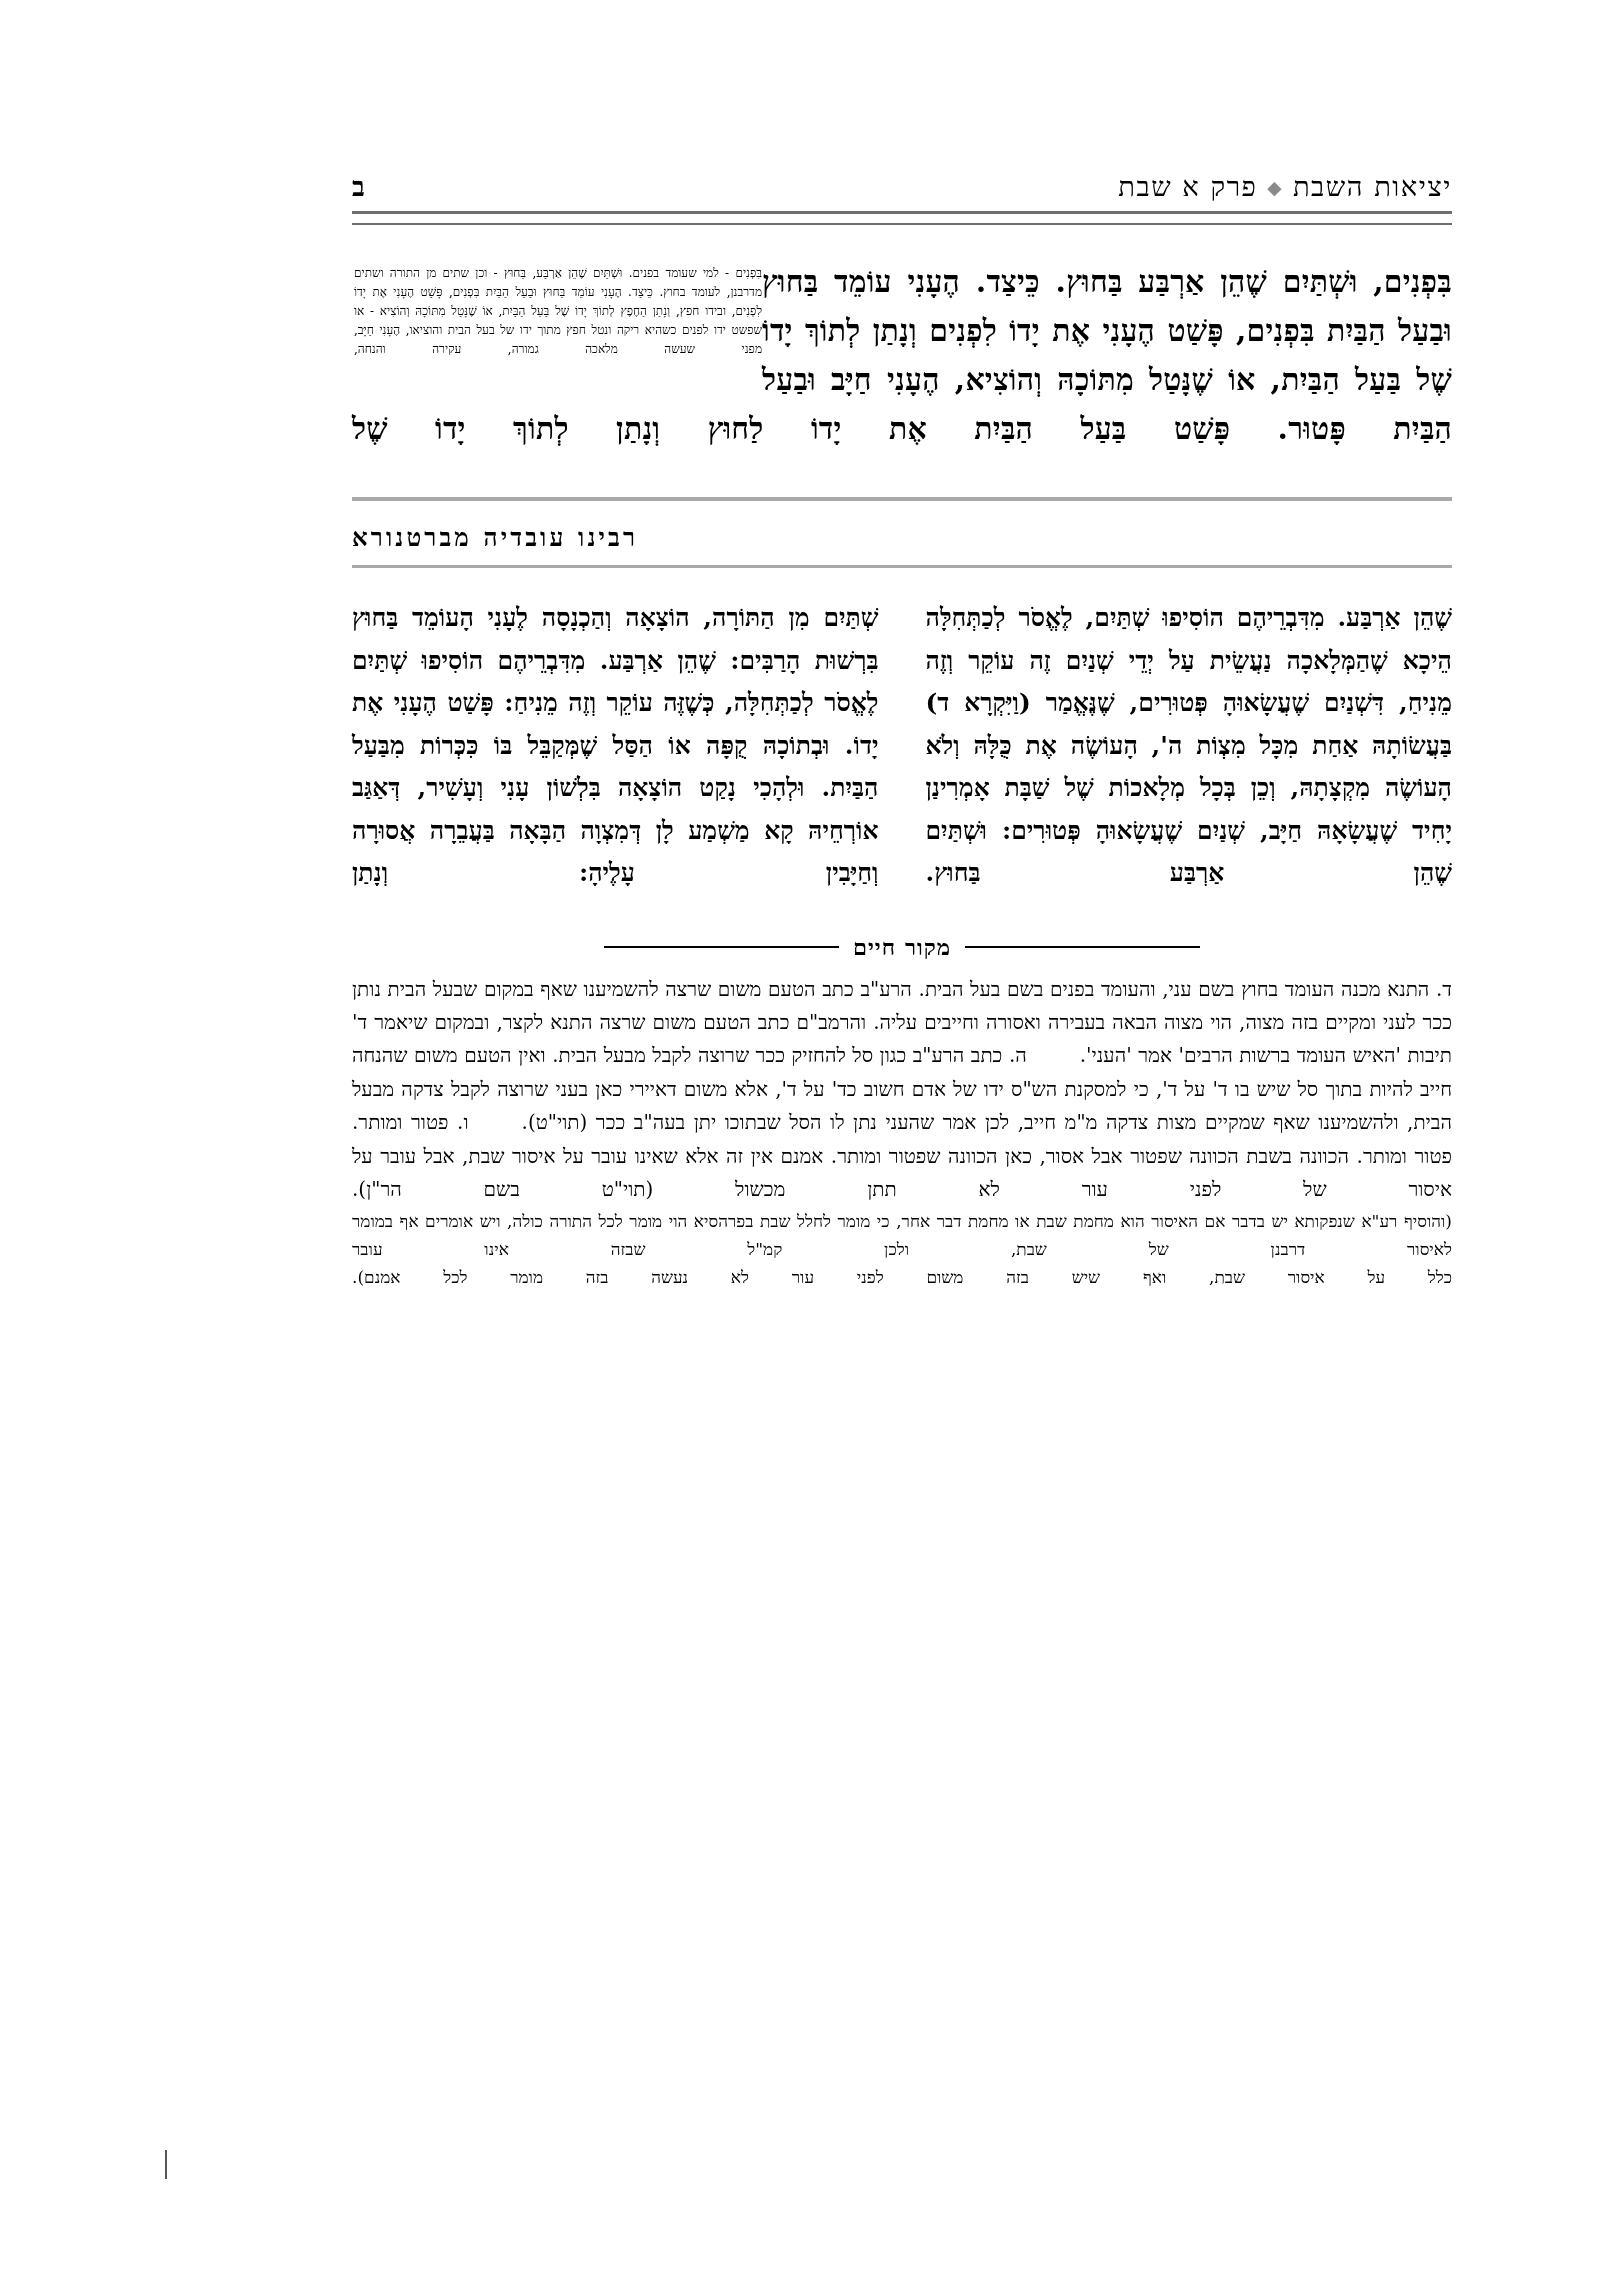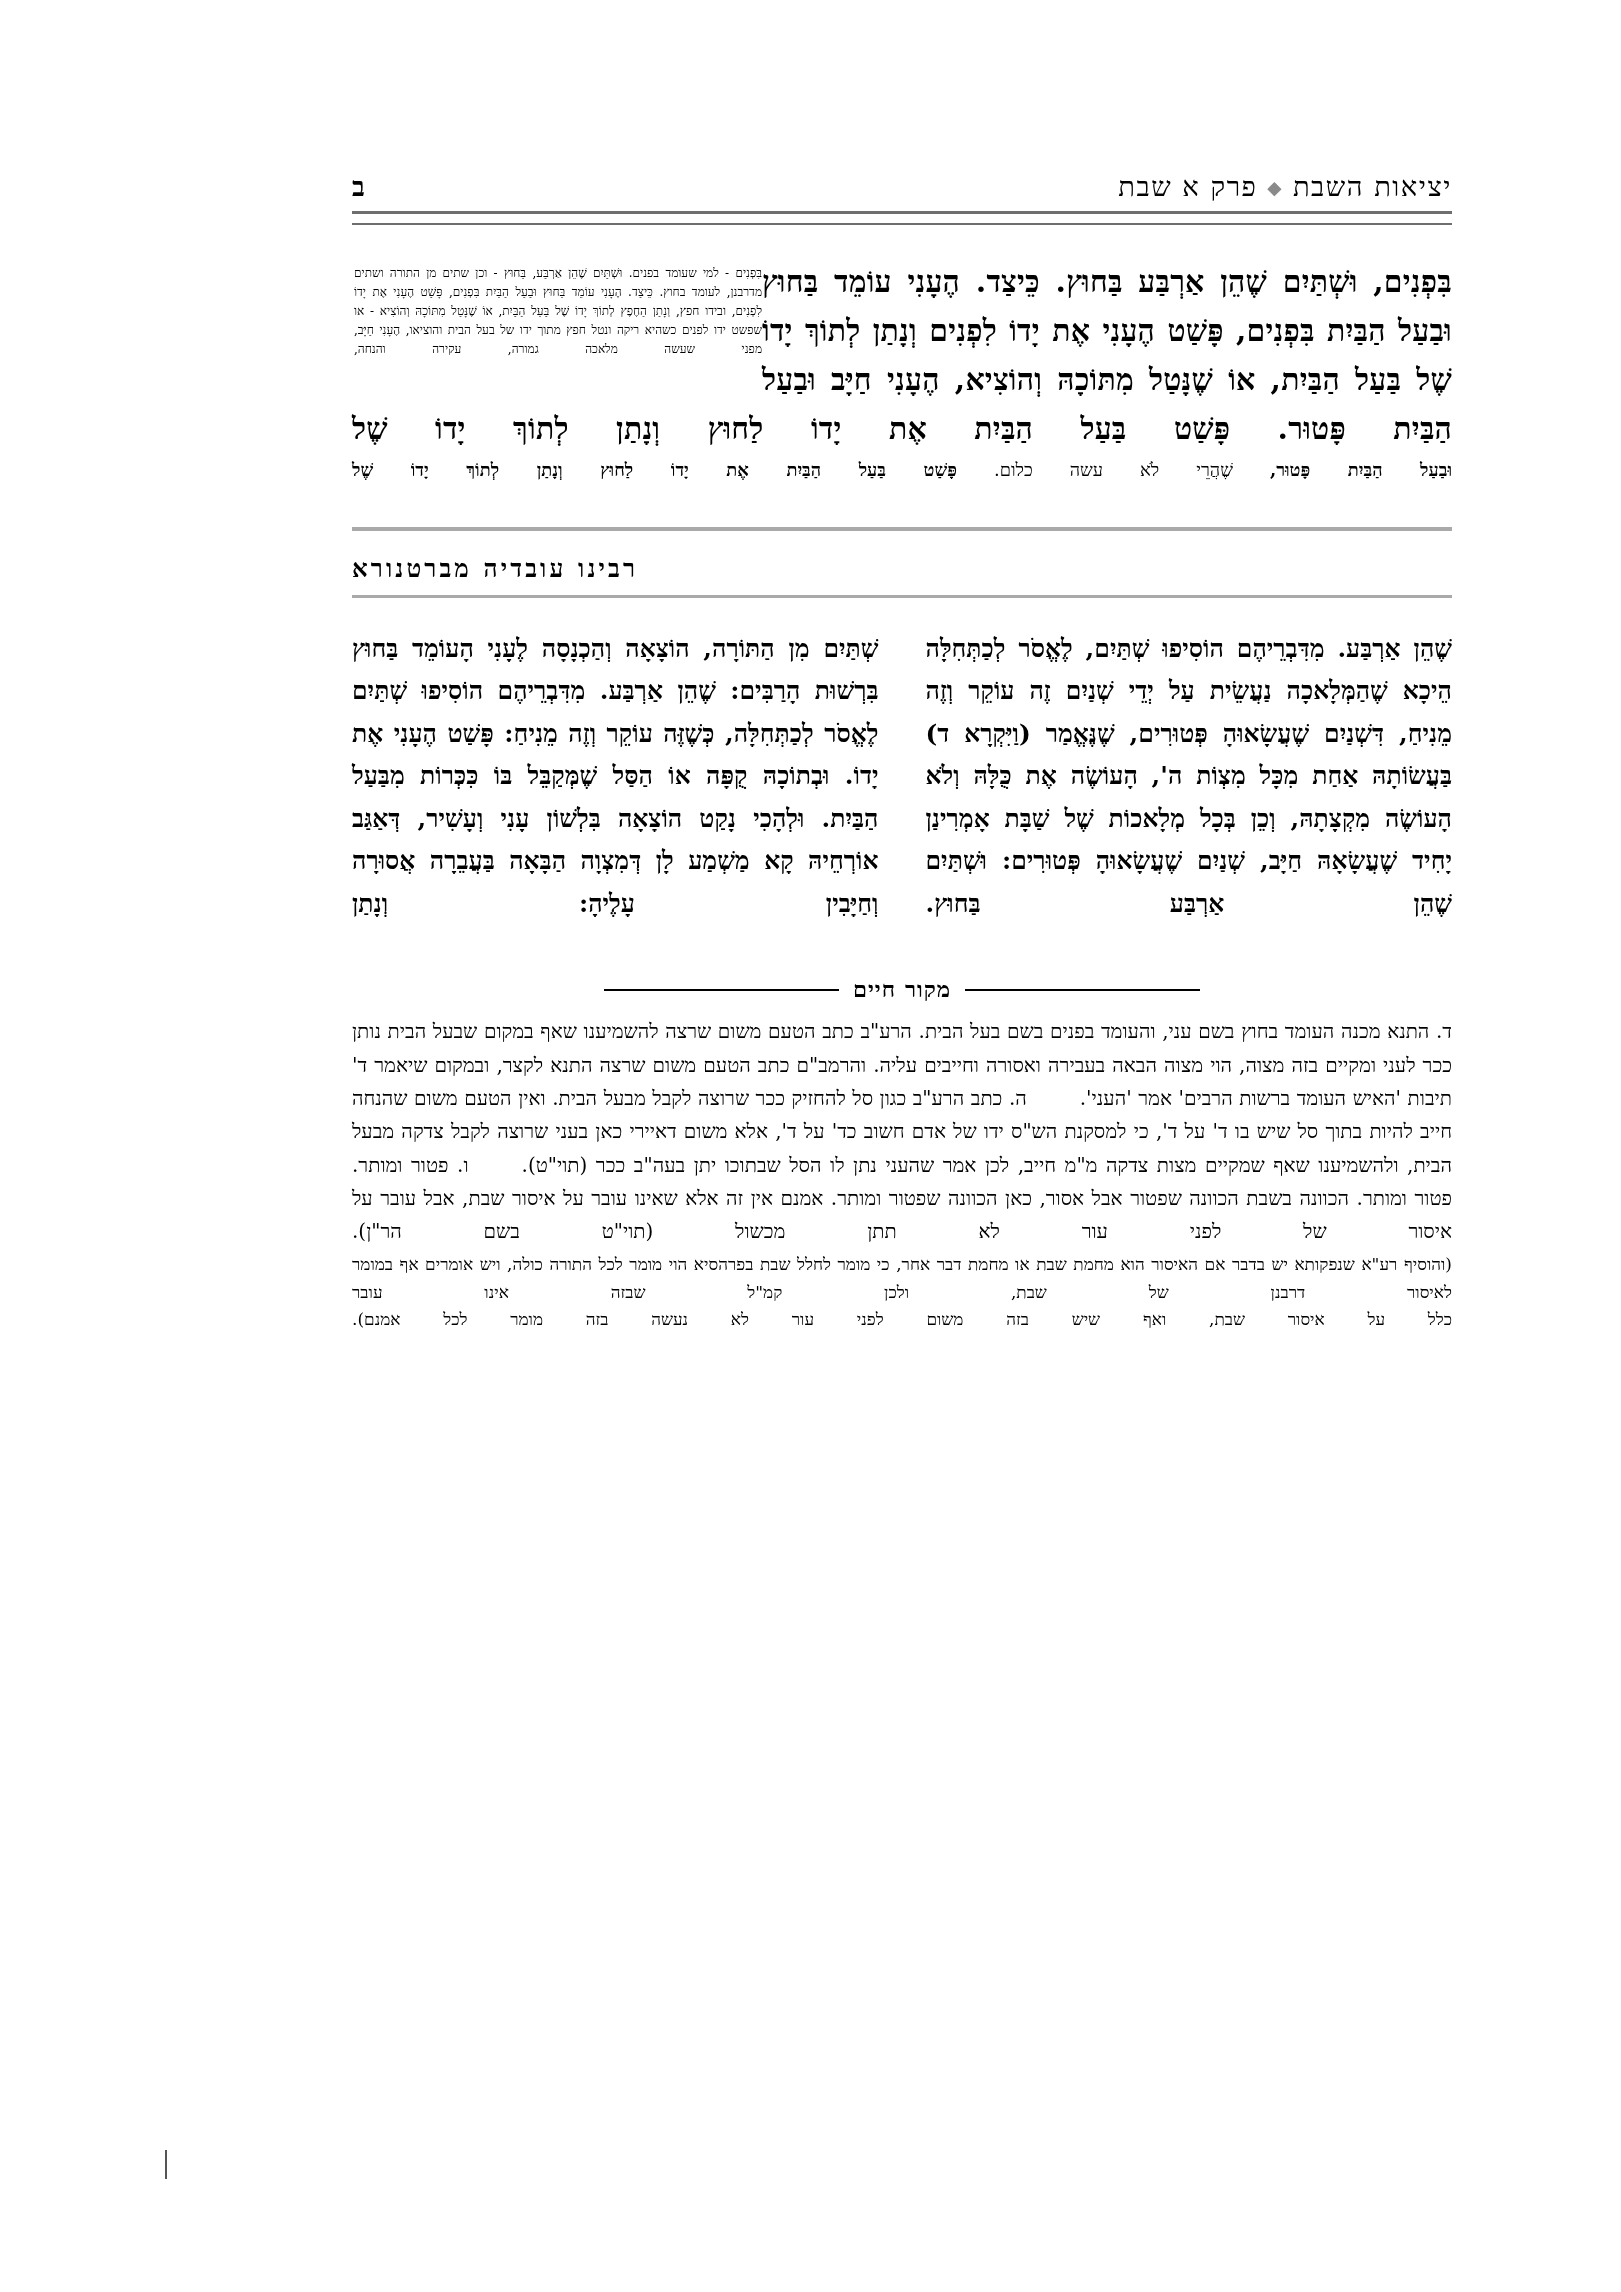--- a/index.html
+++ b/index.html
@@ -146,21 +146,21 @@
     text-align: justify;
     text-align-last: justify;
     font-weight: bold;
   }
 
   
   .mc-head {
     display: flex;
     align-items: center;
     direction: rtl;
-    margin-top: 51px;
+    margin-top: 39px;
     gap: 13.7px;
     justify-content: center;
   }
   .mc-head .mc-line {
     height: 0;
     border-top: 2.9px solid #000;
     flex: 0 0 auto;
   }
   .mc-head .mc-line.left  { width: 235px; }
   .mc-head .mc-line.right { width: 235px; }
@@ -220,21 +220,20 @@
     </div>
     <div class="rule-double"></div>
 
     <div class="mishnah-wrap">
       <div class="mishnah-main">
         <div class="fl-comment">
           <div class="comment">בִּפְנִים - למי שעומד בפנים. וּשְׁתַּיִם שֶׁהֵן אַרְבַּע, בַּחוּץ - וכן שתים מן התורה ושתים מדרבנן, לעומד בחוץ. כֵּיצַד. הֶעָנִי עוֹמֵד בַּחוּץ וּבַעַל הַבַּיִת בִּפְנִים, פָּשַׁט הֶעָנִי אֶת יָדוֹ לִפְנִים, ובידו חפץ, וְנָתַן הַחֶפֶץ לְתוֹךְ יָדוֹ שֶׁל בַּעַל הַבַּיִת, אוֹ שֶׁנָּטַל מִתּוֹכָהּ וְהוֹצִיא - או שפשט ידו לפנים כשהיא ריקה ונטל חפץ מתוך ידו של בעל הבית והוציאו, הֶעָנִי חַיָּב, מפני שעשה מלאכה גמורה, עקירה והנחה,</div>
         </div>
         <span>בִּפְנִים, וּשְׁתַּיִם שֶׁהֵן אַרְבַּע בַּחוּץ. כֵּיצַד. הֶעָנִי עוֹמֵד בַּחוּץ וּבַעַל הַבַּיִת בִּפְנִים, פָּשַׁט הֶעָנִי אֶת יָדוֹ לִפְנִים וְנָתַן לְתוֹךְ יָדוֹ שֶׁל בַּעַל הַבַּיִת, אוֹ שֶׁנָּטַל מִתּוֹכָהּ וְהוֹצִיא, הֶעָנִי חַיָּב וּבַעַל הַבַּיִת פָּטוּר. פָּשַׁט בַּעַל הַבַּיִת אֶת יָדוֹ לַחוּץ וְנָתַן לְתוֹךְ יָדוֹ שֶׁל</span>
       </div>
-      <div class="mishnah-tail"><span class="big">וּבַעַל הַבַּיִת פָּטוּר,</span><span> שֶׁהֲרֵי לֹא עשה כלום. </span><span class="big">פָּשַׁט בַּעַל הַבַּיִת אֶת יָדוֹ לַחוּץ וְנָתַן לְתוֹךְ יָדוֹ שֶׁל</span></div>
     </div>
 
     <div class="sec-rule-top"></div>
     <div class="sec-title">רבינו עובדיה מברטנורא</div>
     <div class="sec-rule-bot"></div>
 
     <div class="bart">
       <div class="bart-col">שֶׁהֵן אַרְבַּע. מִדִּבְרֵיהֶם הוֹסִיפוּ שְׁתַּיִם, לֶאֱסֹר לְכַתְּחִלָּה הֵיכָא שֶׁהַמְּלָאכָה נַעֲשֵׂית עַל יְדֵי שְׁנַיִם זֶה עוֹקֵר וְזֶה מֵנִיחַ, דִּשְׁנַיִם שֶׁעֲשָׂאוּהָ פְּטוּרִים, שֶׁנֶּאֱמַר (וַיִּקְרָא ד) בַּעֲשׂוֹתָהּ אַחַת מִכָּל מִצְוֹת ה', הָעוֹשֶׂה אֶת כֻּלָּהּ וְלֹא הָעוֹשֶׂה מִקְצָתָהּ, וְכֵן בְּכָל מְלָאכוֹת שֶׁל שַׁבָּת אָמְרִינַן יָחִיד שֶׁעֲשָׂאָהּ חַיָּב, שְׁנַיִם שֶׁעֲשָׂאוּהָ פְּטוּרִים: וּשְׁתַּיִם שֶׁהֵן אַרְבַּע בַּחוּץ.</div>
       <div class="bart-col">שְׁתַּיִם מִן הַתּוֹרָה, הוֹצָאָה וְהַכְנָסָה לֶעָנִי הָעוֹמֵד בַּחוּץ בִּרְשׁוּת הָרַבִּים: שֶׁהֵן אַרְבַּע. מִדִּבְרֵיהֶם הוֹסִיפוּ שְׁתַּיִם לֶאֱסֹר לְכַתְּחִלָּה, כְּשֶׁזֶּה עוֹקֵר וְזֶה מֵנִיחַ: פָּשַׁט הֶעָנִי אֶת יָדוֹ. וּבְתוֹכָהּ קֻפָּה אוֹ הַסַּל שֶׁמְּקַבֵּל בּוֹ כִּכְּרוֹת מִבַּעַל הַבַּיִת. וּלְהָכִי נָקַט הוֹצָאָה בִּלְשׁוֹן עָנִי וְעָשִׁיר, דְּאַגַּב אוֹרְחֵיהּ קָא מַשְׁמַע לָן דְּמִצְוָה הַבָּאָה בַּעֲבֵרָה אֲסוּרָה וְחַיָּבִין עָלֶיהָ: וְנָתַן</div>
     </div>

